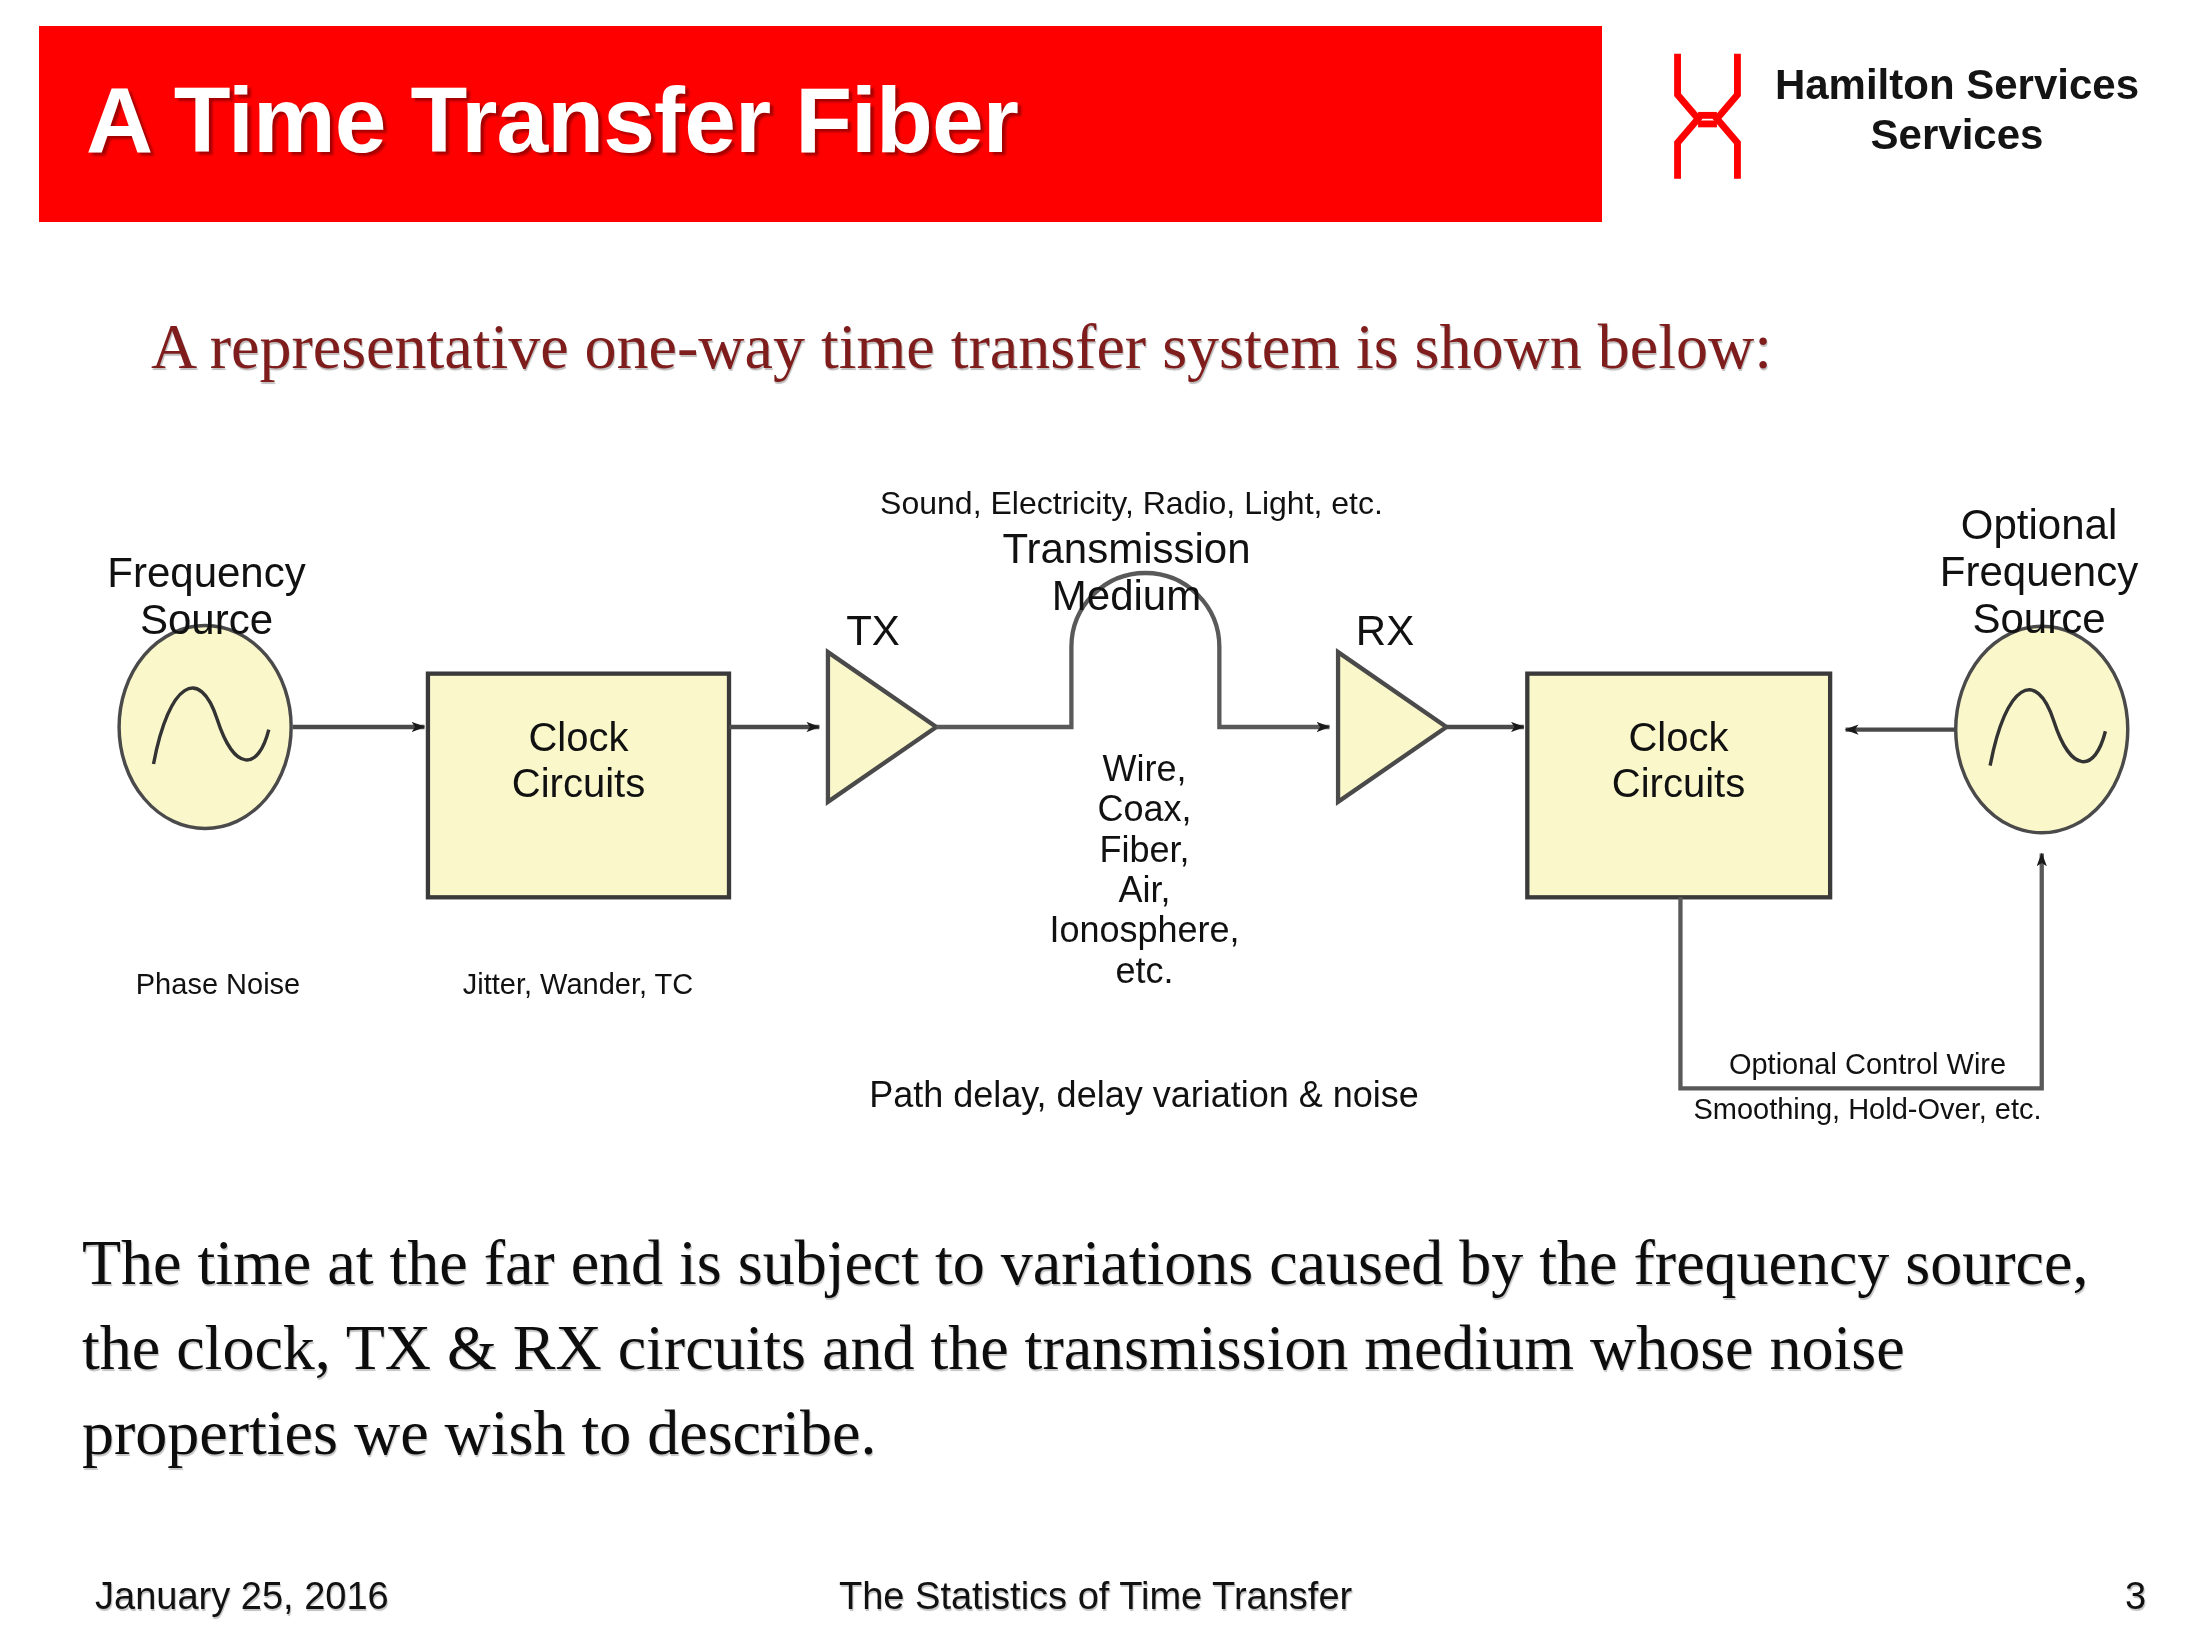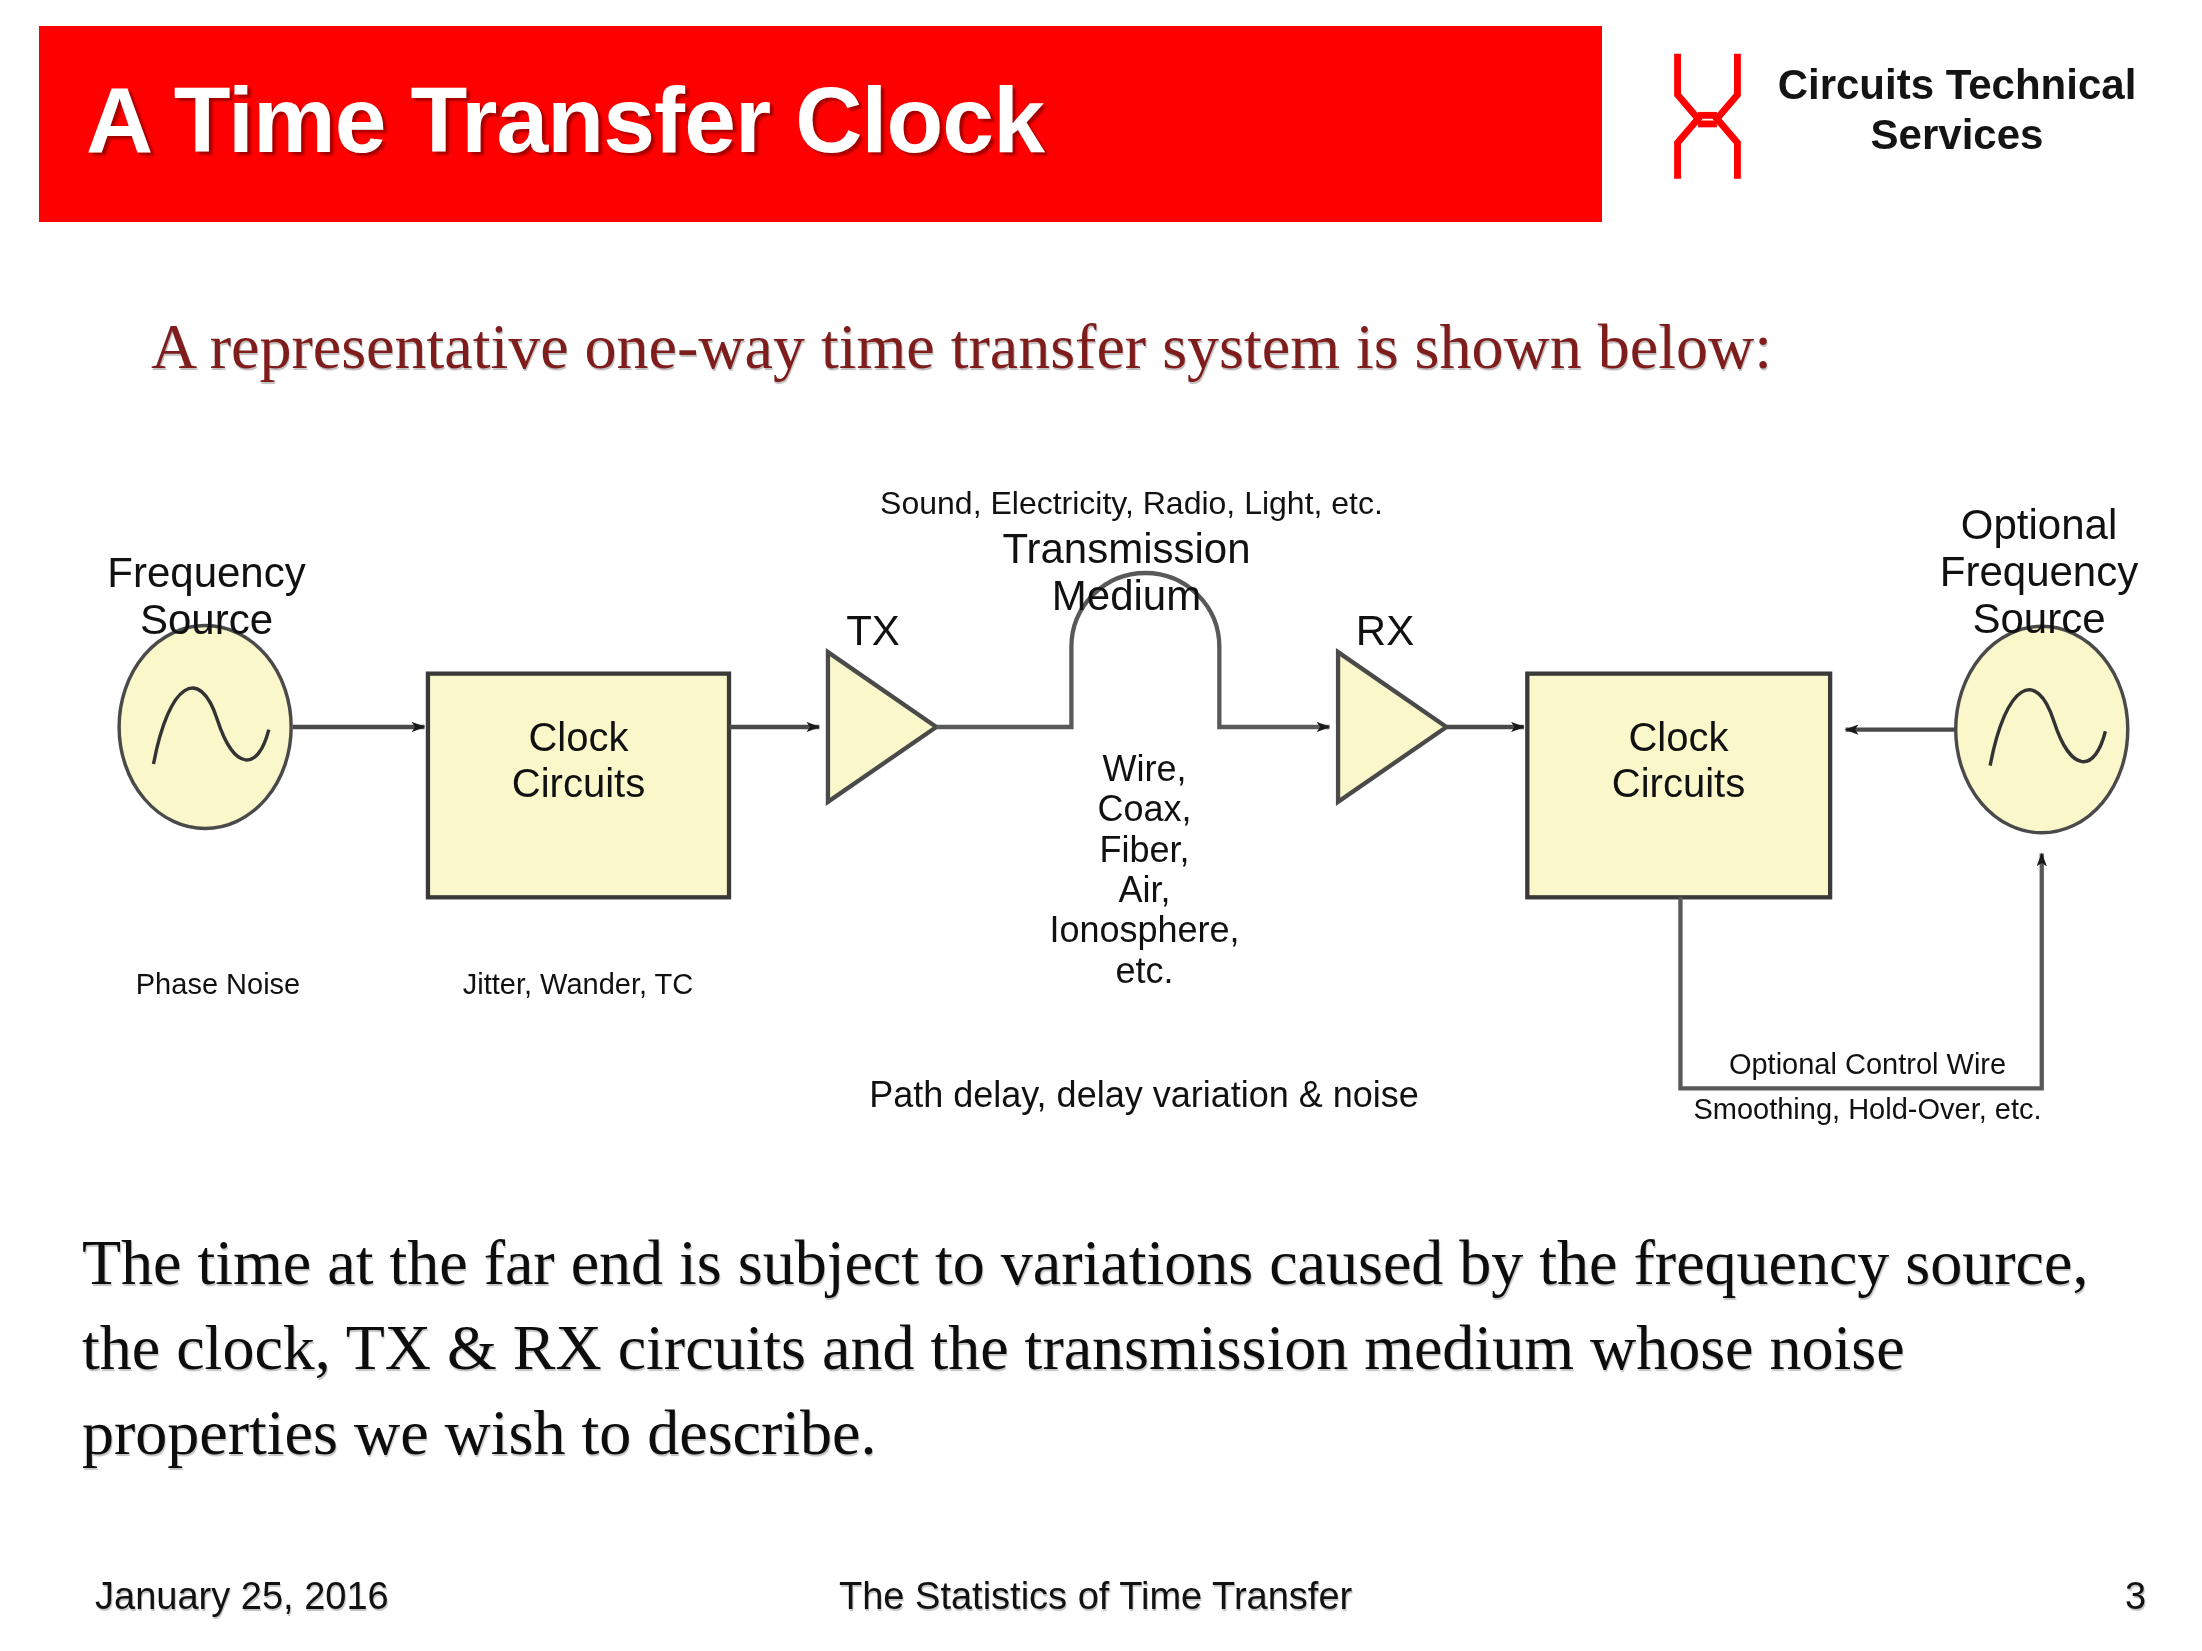--- a/index.html
+++ b/index.html
@@ -86,31 +86,31 @@
     text-shadow:0.9px 1.7px 0.9px rgba(120,120,120,.45);
   }
   #footer-date{left:95px;}
   #footer-title{left:839px;text-align:center;}
   #footer-page{left:2125px;}
 </style>
 </head>
 <body>
 
 <div id="title-banner"></div>
-<div id="title-text">A Time Transfer Clock</div>
+<div id="title-text">A Time Transfer Fiber</div>
 
 <div id="logo-block">
   <svg id="logo-mark" viewBox="0 0 90 150">
     <path d="M10,4 L10,52 L34,80 L10,108 L10,150" fill="none" stroke="#FF0000" stroke-width="8"></path>
     <path d="M80,4 L80,52 L56,80 L80,108 L80,150" fill="none" stroke="#FF0000" stroke-width="8"></path>
     <line x1="34" y1="76" x2="56" y2="76" stroke="#FF0000" stroke-width="8"></line>
     <line x1="34" y1="86" x2="56" y2="86" stroke="#FF0000" stroke-width="8"></line>
   </svg>
   <div id="logo-words">
-    <div>Circuits Technical</div>
+    <div>Hamilton Services</div>
     <div>Services</div>
   </div>
 </div>
 
 <div id="intro-line">A representative one-way time transfer system is shown below:</div>
 
 <div id="diagram">
 
   <svg width="2203" height="714" viewBox="0 0 2560 830">
     <defs>

